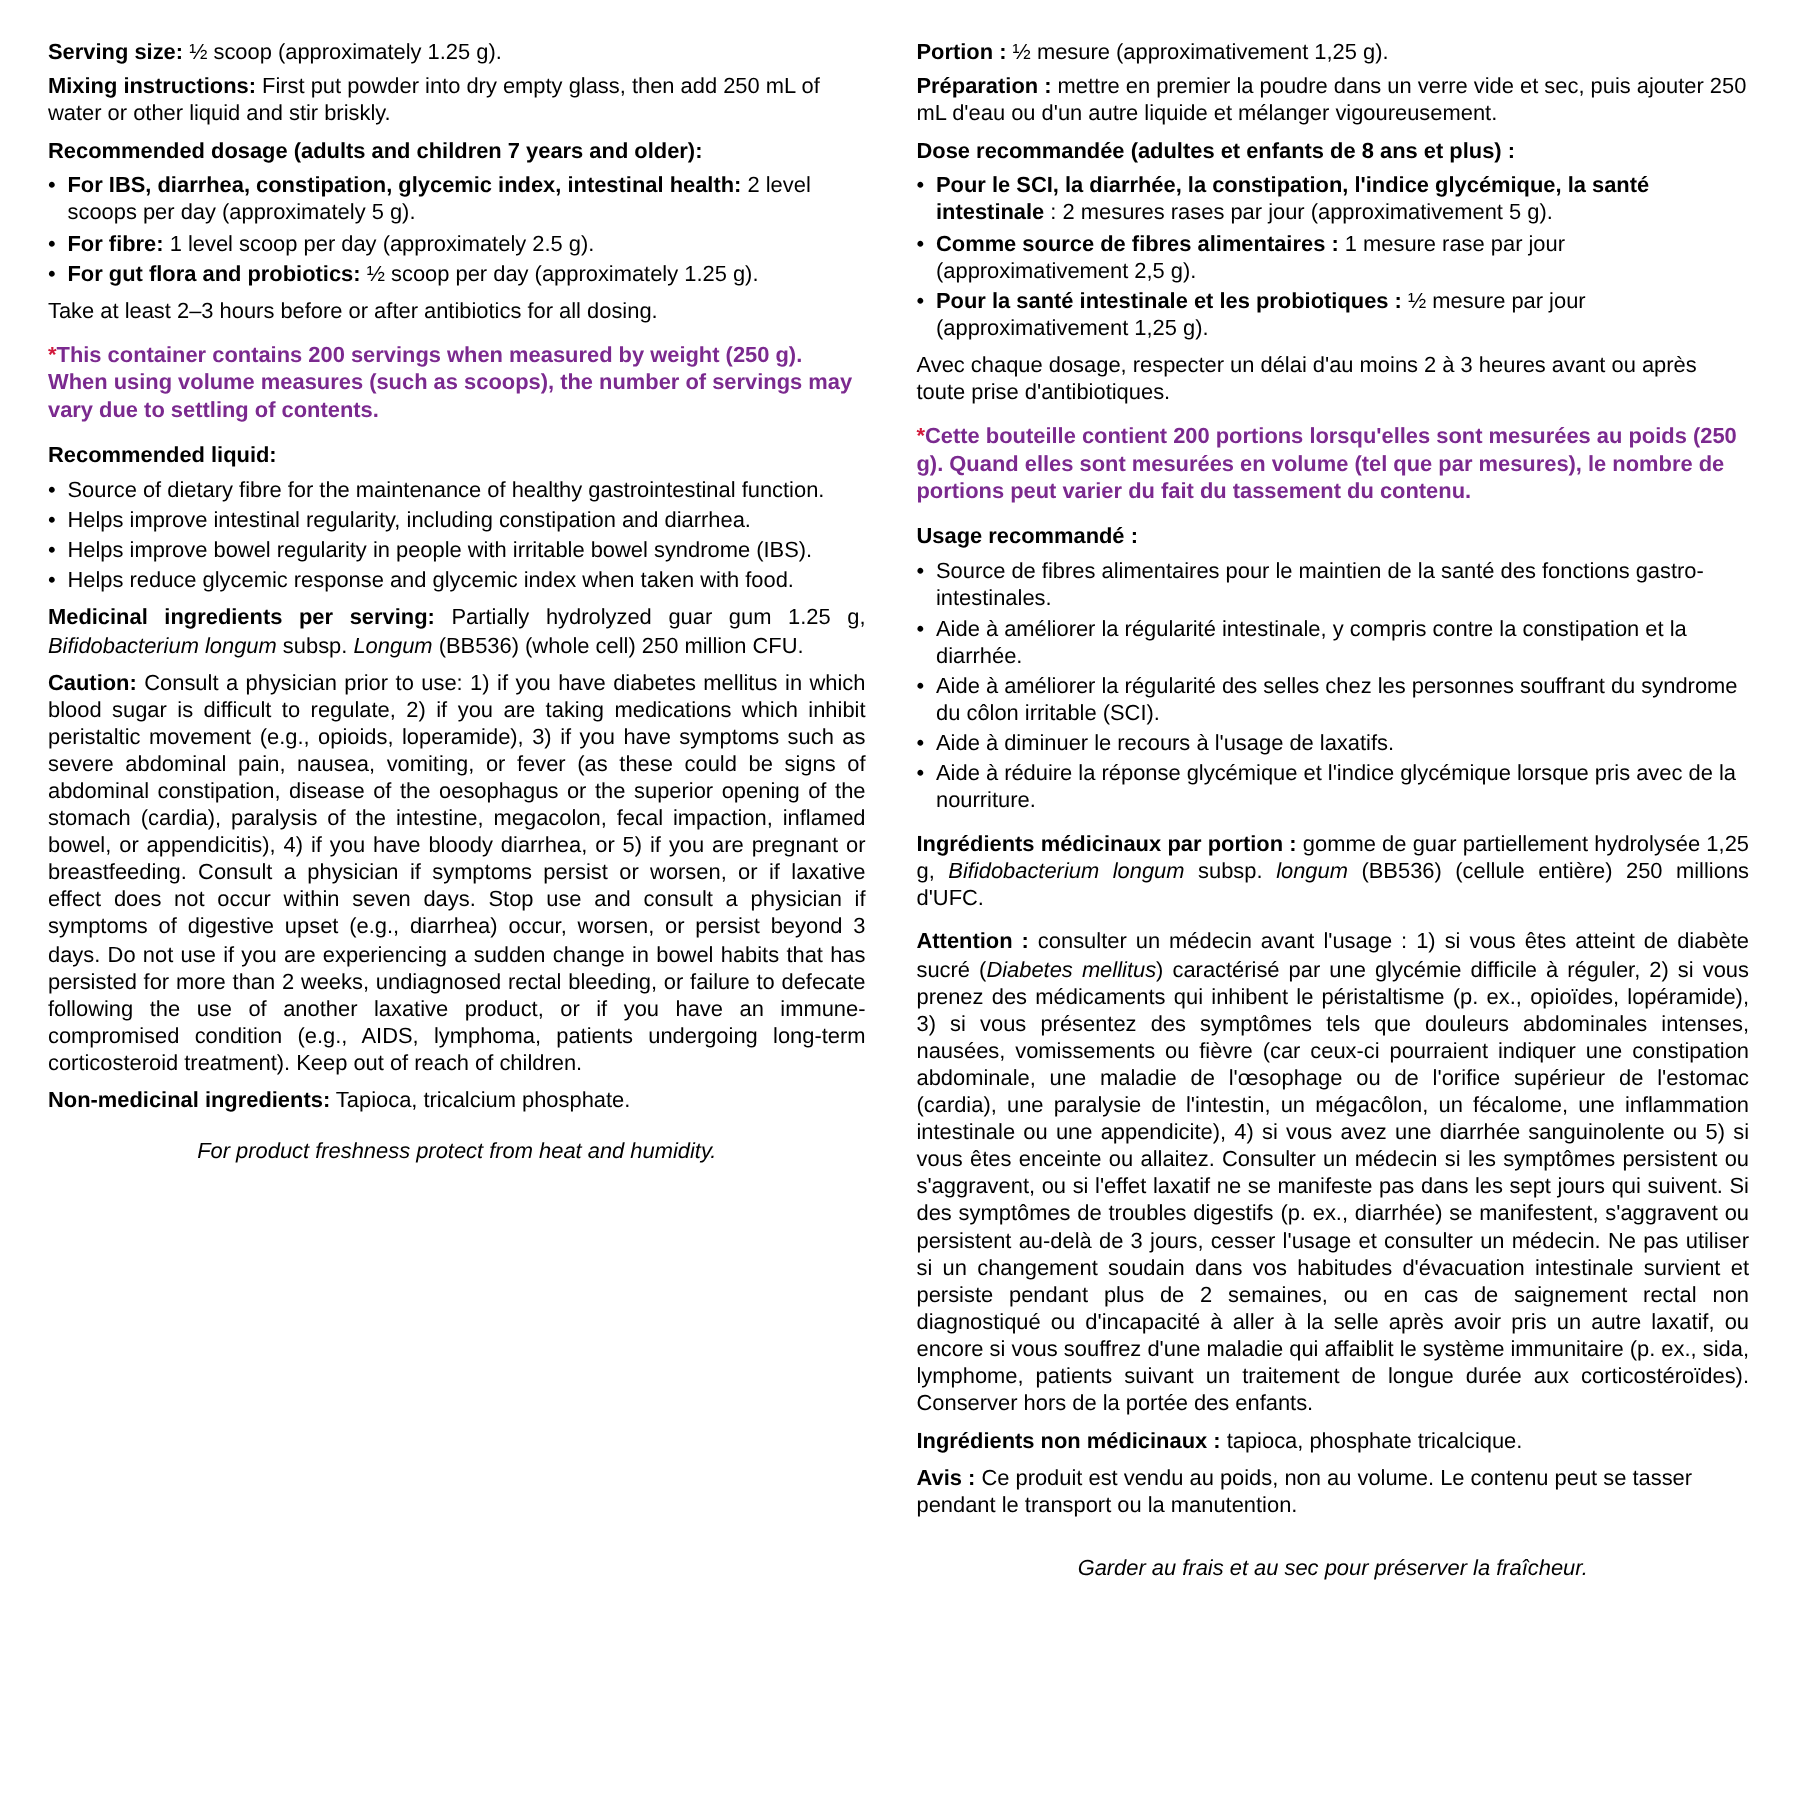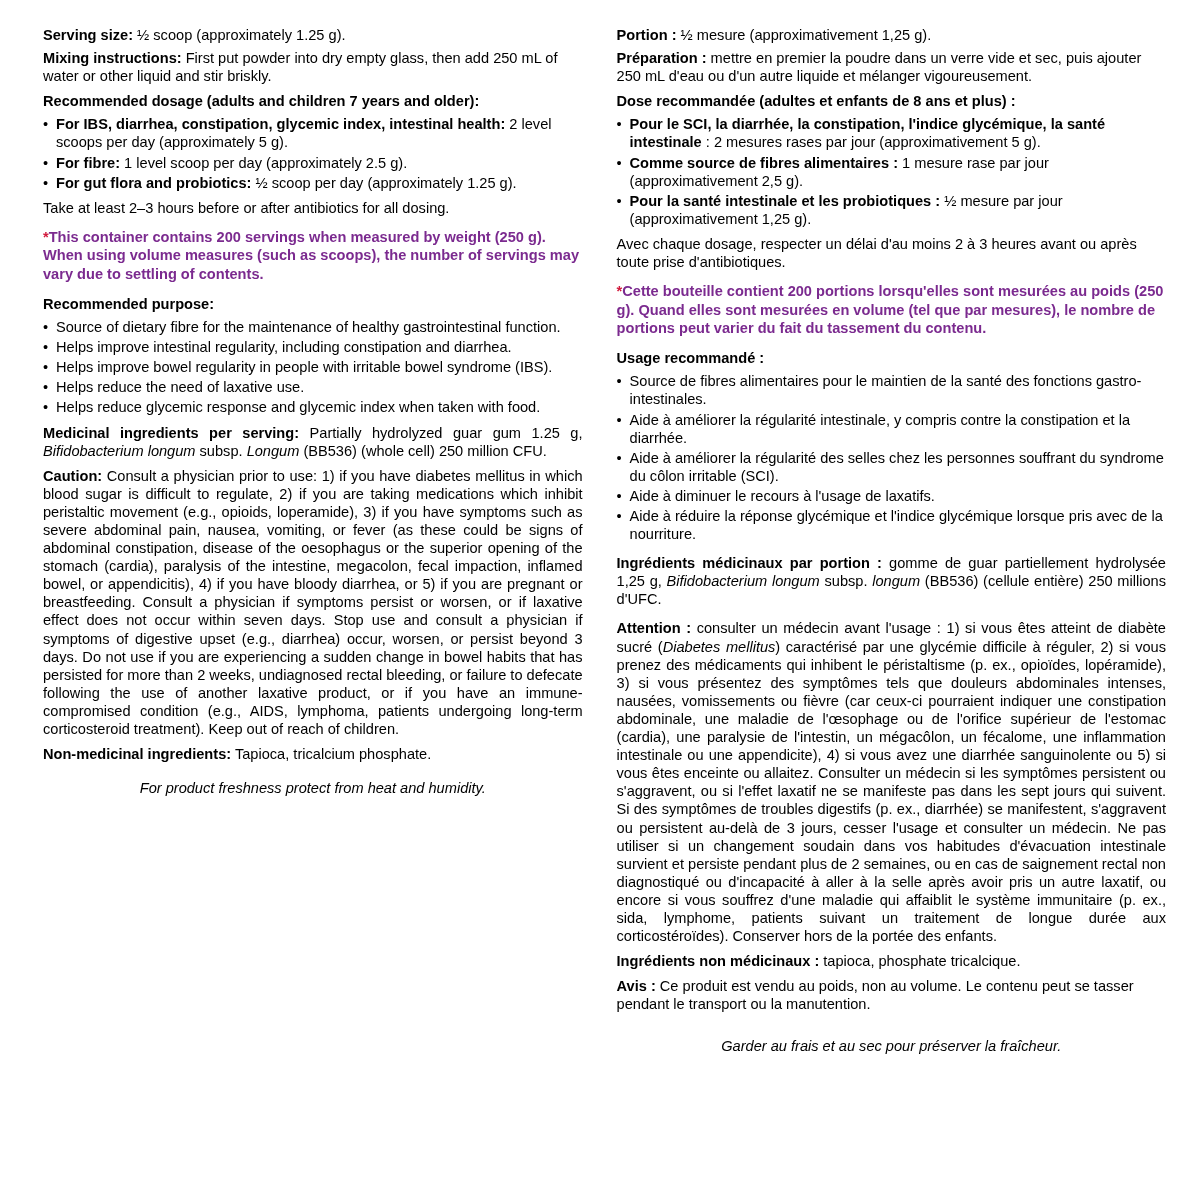--- a/index.html
+++ b/index.html
@@ -12,21 +12,21 @@
     height: 1200px;
     font-family: "Liberation Sans", sans-serif;
     color: #000000;
     overflow: hidden;
   }
   .page {
     position: relative;
     width: 1200px;
     height: 1200px;
     box-sizing: border-box;
-    padding: 26px 34px 10px 43px;
+    padding: 26px 34px 10px 32px;
   }
   .columns {
     display: flex;
     gap: 34px;
     align-items: flex-start;
   }
   .col {
     width: 540px;
     box-sizing: border-box;
   }
@@ -105,26 +105,25 @@
       <ul>
         <li><b>For IBS, diarrhea, constipation, glycemic index, intestinal health:</b><span> 2 level scoops per day (approximately 5 g).</span></li>
         <li><b>For fibre:</b><span> 1 level scoop per day (approximately 2.5 g).</span></li>
         <li><b>For gut flora and probiotics:</b><span> ½ scoop per day (approximately 1.25 g).</span></li>
       </ul>
 
       <p>Take at least 2–3 hours before or after antibiotics for all dosing.</p>
 
       <p class="highlight"><span class="star">*</span><span>This container contains 200 servings when measured by weight (250 g). When using volume measures (such as scoops), the number of servings may vary due to settling of contents.</span></p>
 
-      <p class="hdr tight">Recommended purpose:</p>
+      <p class="hdr tight">Recommended liquid:</p>
       <ul>
         <li>Source of dietary fibre for the maintenance of healthy gastrointestinal function.</li>
         <li>Helps improve intestinal regularity, including constipation and diarrhea.</li>
         <li>Helps improve bowel regularity in people with irritable bowel syndrome (IBS).</li>
-        <li>Helps reduce the need of laxative use.</li>
         <li>Helps reduce glycemic response and glycemic index when taken with food.</li>
       </ul>
 
       <p class="justify">
         <b>Medicinal ingredients per serving:</b><span> Partially hydrolyzed guar gum 1.25 g, </span><i>Bifidobacterium longum</i><span> subsp. </span><i>Longum</i><span> (BB536) (whole cell) 250 million CFU.</span>
       </p>
 
       <p class="justify">
         <b>Caution:</b><span> Consult a physician prior to use: 1) if you have diabetes mellitus in which blood sugar is difficult to regulate, 2) if you are taking medications which inhibit peristaltic movement (e.g., opioids, loperamide), 3) if you have symptoms such as severe abdominal pain, nausea, vomiting, or fever (as these could be signs of abdominal constipation, disease of the oesophagus or the superior opening of the stomach (cardia), paralysis of the intestine, megacolon, fecal impaction, inflamed bowel, or appendicitis), 4) if you have bloody diarrhea, or 5) if you are pregnant or breastfeeding. Consult a physician if symptoms persist or worsen, or if laxative effect does not occur within seven days. Stop use and consult a physician if symptoms of digestive upset (e.g., diarrhea) occur, worsen, or persist beyond 3 days. Do not use if you are experiencing a sudden change in bowel habits that has persisted for more than 2 weeks, undiagnosed rectal bleeding, or failure to defecate following the use of another laxative product, or if you have an immune-compromised condition (e.g., AIDS, lymphoma, patients undergoing long-term corticosteroid treatment). Keep out of reach of children.</span>
       </p>

